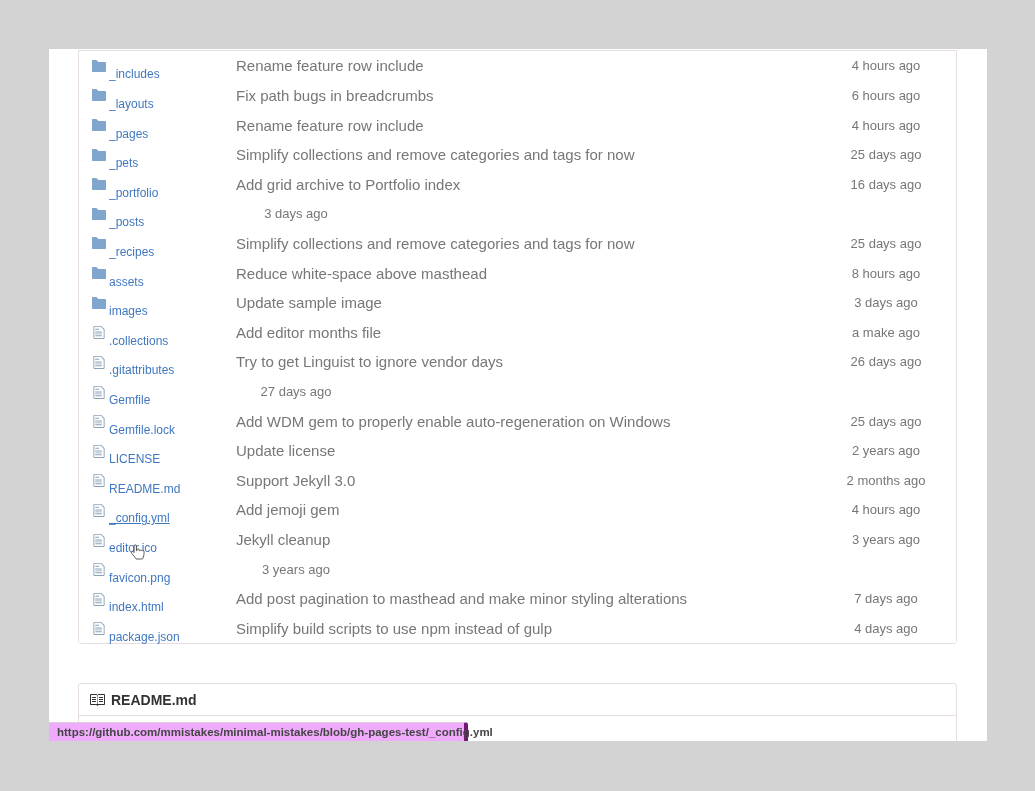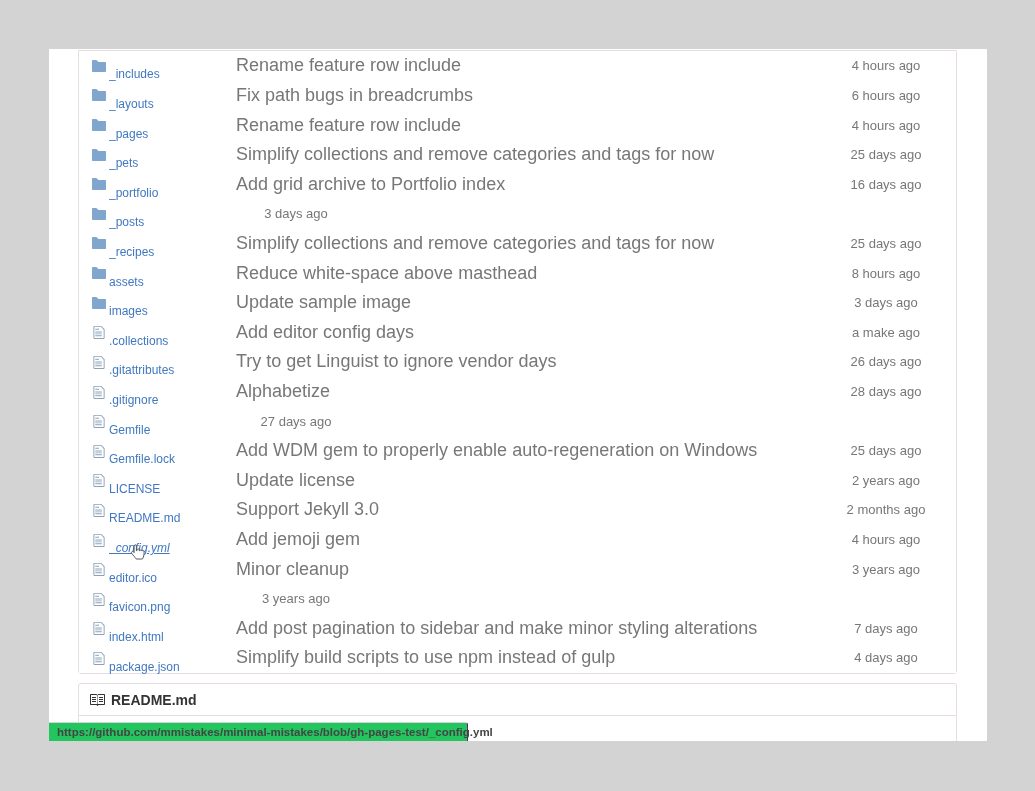--- a/index.html
+++ b/index.html
@@ -47,24 +47,24 @@
     white-space: nowrap;
     overflow: hidden;
     font-size: 12px;
     margin-top: 17px;
   }
   .cell-name a {
     color: #4078c0;
     text-decoration: none;
     cursor: pointer;
   }
-  .file-row.hovered .cell-name a { text-decoration: underline; font-style: italic; }
+  .file-row.hovered .cell-name a { text-decoration: underline; }
   .cell-message {
     flex: 1;
-    font-size: 18px;
+    font-size: 15px;
     color: #777777;
     white-space: nowrap;
     overflow: hidden;
   }
   .cell-message a { color: #777777; text-decoration: none; cursor: pointer; }
   .cell-time {
     flex: none;
     width: 130px;
     text-align: center;
     padding-right: 10px;
@@ -93,23 +93,23 @@
     font-size: 14px;
     font-weight: bold;
     color: #333333;
   }
   
   .status-tooltip {
     position: absolute;
     left: 0; top: 673px;
     width: 419px;
     height: 19px;
-    background: #22c55e;
+    background: #f0abfc;
     border-top: 1px solid #d8d2d8;
-    border-right: 1px solid #701a75;
+    border-right: 4px solid #701a75;
     border-top-right-radius: 3px;
     display: flex;
     align-items: center;
     padding-left: 8px;
   }
   .status-tooltip span {
     font-size: 11.5px;
     font-weight: bold;
     color: #454545;
     white-space: nowrap;
@@ -258,51 +258,38 @@
   <div class="file-row">
     <span class="cell-icon">
 
       <span class="icon-file">
         <svg width="12" height="14" viewBox="0 0 12 15" fill="#8aa1b8">
           <path d="M6 5H2V4h4v1zM2 8h7V7H2v1zm0 2h7V9H2v1zm0 2h7v-1H2v1zm10-7.5V14c0 .55-.45 1-1 1H1c-.55 0-1-.45-1-1V2c0-.55.45-1 1-1h7.5L12 4.5zM11 5L8 2H1v12h10V5z"></path>
         </svg>
       </span>
     </span>
     <span class="cell-name"><a>.collections</a></span>
-    <span class="cell-message"><a>Add editor config days</a></span>
+    <span class="cell-message"><a>Add editor months file</a></span>
     <span class="cell-time">a make ago</span>
   </div>
 
   <div class="file-row">
     <span class="cell-icon">
 
       <span class="icon-file">
         <svg width="12" height="14" viewBox="0 0 12 15" fill="#8aa1b8">
           <path d="M6 5H2V4h4v1zM2 8h7V7H2v1zm0 2h7V9H2v1zm0 2h7v-1H2v1zm10-7.5V14c0 .55-.45 1-1 1H1c-.55 0-1-.45-1-1V2c0-.55.45-1 1-1h7.5L12 4.5zM11 5L8 2H1v12h10V5z"></path>
         </svg>
       </span>
     </span>
     <span class="cell-name"><a>.gitattributes</a></span>
     <span class="cell-message"><a>Try to get Linguist to ignore vendor days</a></span>
     <span class="cell-time">26 days ago</span>
   </div>
 
-  <div class="file-row">
-    <span class="cell-icon">
-
-      <span class="icon-file">
-        <svg width="12" height="14" viewBox="0 0 12 15" fill="#8aa1b8">
-          <path d="M6 5H2V4h4v1zM2 8h7V7H2v1zm0 2h7V9H2v1zm0 2h7v-1H2v1zm10-7.5V14c0 .55-.45 1-1 1H1c-.55 0-1-.45-1-1V2c0-.55.45-1 1-1h7.5L12 4.5zM11 5L8 2H1v12h10V5z"></path>
-        </svg>
-      </span>
-    </span>
-    <span class="cell-name"><a>.gitignore</a></span>
-    <span class="cell-message"><a>Alphabetize</a></span>
-    <span class="cell-time">28 days ago</span>
-  </div>
 
   <div class="file-row">
     <span class="cell-icon">
 
       <span class="icon-file">
         <svg width="12" height="14" viewBox="0 0 12 15" fill="#8aa1b8">
           <path d="M6 5H2V4h4v1zM2 8h7V7H2v1zm0 2h7V9H2v1zm0 2h7v-1H2v1zm10-7.5V14c0 .55-.45 1-1 1H1c-.55 0-1-.45-1-1V2c0-.55.45-1 1-1h7.5L12 4.5zM11 5L8 2H1v12h10V5z"></path>
         </svg>
       </span>
     </span>
@@ -369,21 +356,21 @@
   <div class="file-row">
     <span class="cell-icon">
 
       <span class="icon-file">
         <svg width="12" height="14" viewBox="0 0 12 15" fill="#8aa1b8">
           <path d="M6 5H2V4h4v1zM2 8h7V7H2v1zm0 2h7V9H2v1zm0 2h7v-1H2v1zm10-7.5V14c0 .55-.45 1-1 1H1c-.55 0-1-.45-1-1V2c0-.55.45-1 1-1h7.5L12 4.5zM11 5L8 2H1v12h10V5z"></path>
         </svg>
       </span>
     </span>
     <span class="cell-name"><a>editor.ico</a></span>
-    <span class="cell-message"><a>Minor cleanup</a></span>
+    <span class="cell-message"><a>Jekyll cleanup</a></span>
     <span class="cell-time">3 years ago</span>
   </div>
 
   <div class="file-row">
     <span class="cell-icon">
 
       <span class="icon-file">
         <svg width="12" height="14" viewBox="0 0 12 15" fill="#8aa1b8">
           <path d="M6 5H2V4h4v1zM2 8h7V7H2v1zm0 2h7V9H2v1zm0 2h7v-1H2v1zm10-7.5V14c0 .55-.45 1-1 1H1c-.55 0-1-.45-1-1V2c0-.55.45-1 1-1h7.5L12 4.5zM11 5L8 2H1v12h10V5z"></path>
         </svg>
@@ -396,21 +383,21 @@
   <div class="file-row">
     <span class="cell-icon">
 
       <span class="icon-file">
         <svg width="12" height="14" viewBox="0 0 12 15" fill="#8aa1b8">
           <path d="M6 5H2V4h4v1zM2 8h7V7H2v1zm0 2h7V9H2v1zm0 2h7v-1H2v1zm10-7.5V14c0 .55-.45 1-1 1H1c-.55 0-1-.45-1-1V2c0-.55.45-1 1-1h7.5L12 4.5zM11 5L8 2H1v12h10V5z"></path>
         </svg>
       </span>
     </span>
     <span class="cell-name"><a>index.html</a></span>
-    <span class="cell-message"><a>Add post pagination to sidebar and make minor styling alterations</a></span>
+    <span class="cell-message"><a>Add post pagination to masthead and make minor styling alterations</a></span>
     <span class="cell-time">7 days ago</span>
   </div>
 
   <div class="file-row">
     <span class="cell-icon">
 
       <span class="icon-file">
         <svg width="12" height="14" viewBox="0 0 12 15" fill="#8aa1b8">
           <path d="M6 5H2V4h4v1zM2 8h7V7H2v1zm0 2h7V9H2v1zm0 2h7v-1H2v1zm10-7.5V14c0 .55-.45 1-1 1H1c-.55 0-1-.45-1-1V2c0-.55.45-1 1-1h7.5L12 4.5zM11 5L8 2H1v12h10V5z"></path>
         </svg>

